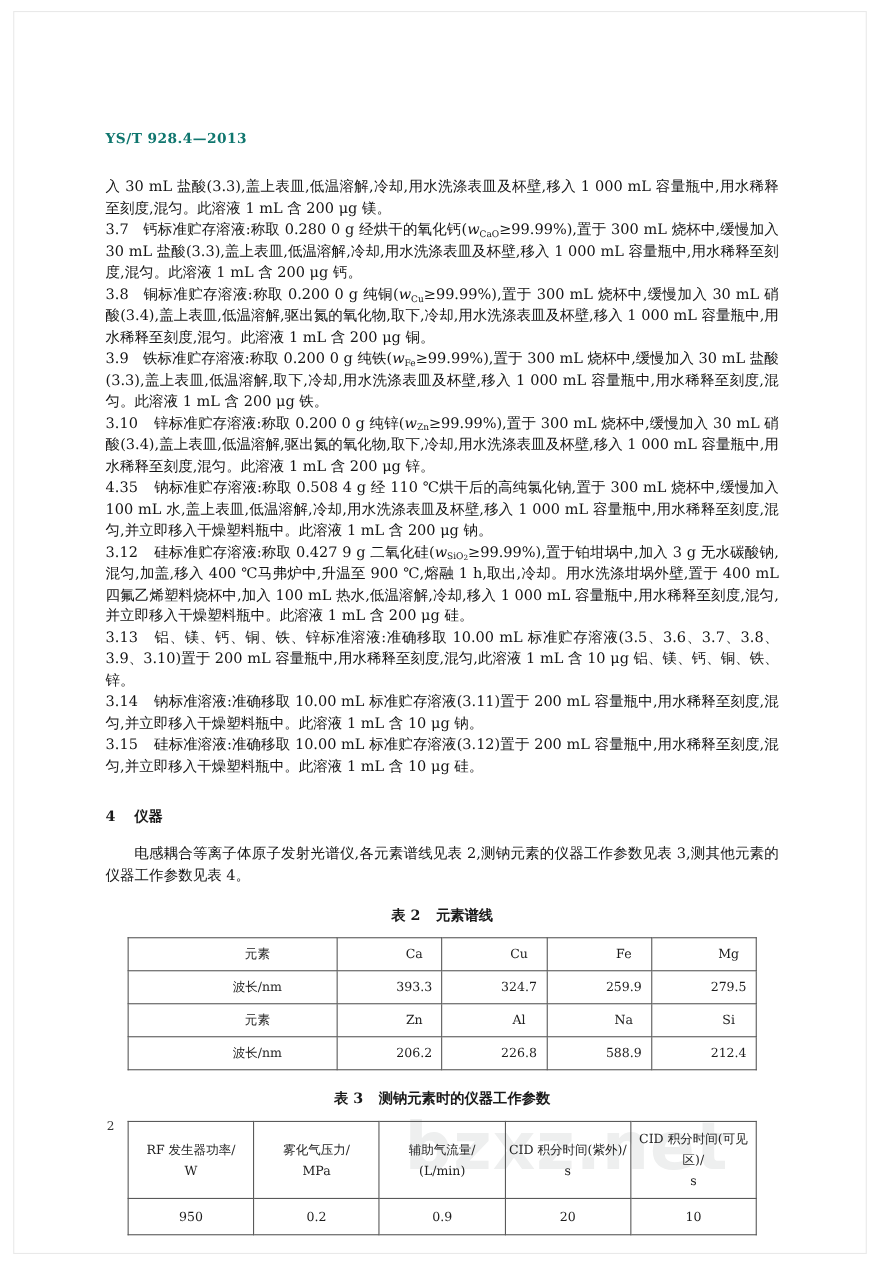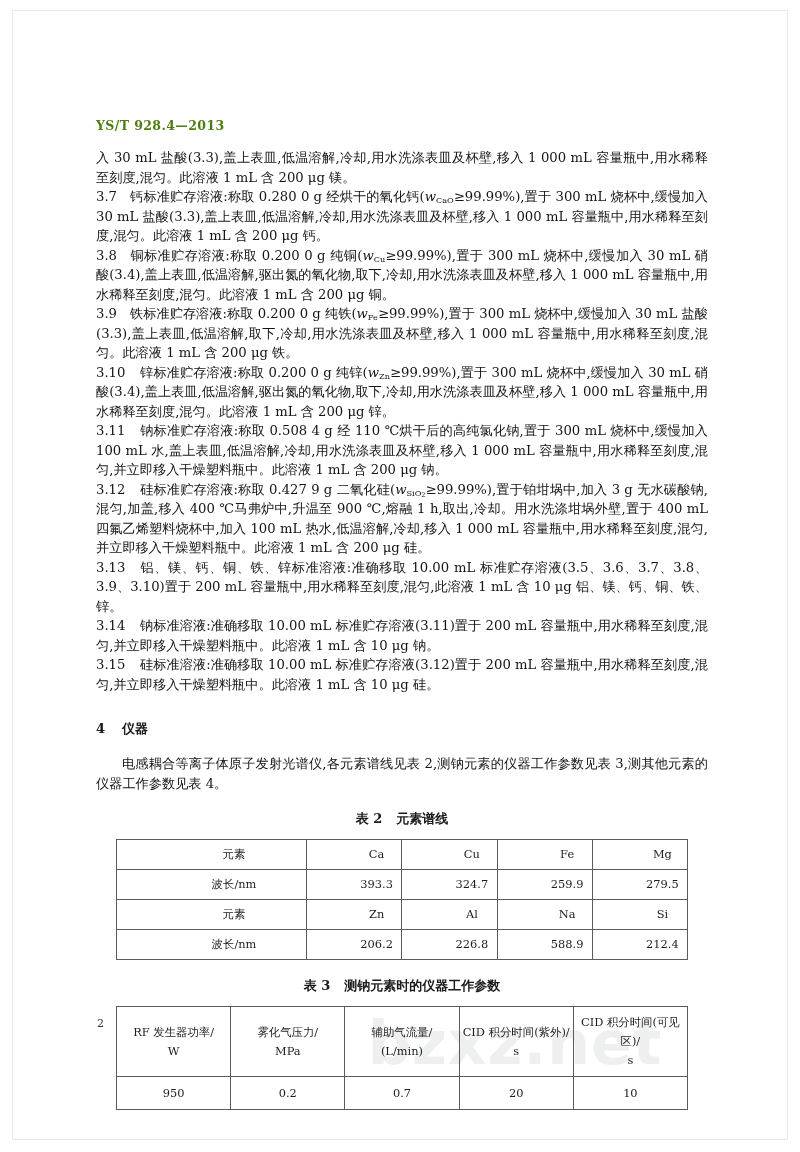--- a/index.html
+++ b/index.html
@@ -44,22 +44,22 @@
     position: absolute;
     left: 96px;
     top: 118px;
     width: 612px;
   }
   .doc-header {
     font-family: "DejaVu Serif", "Liberation Serif", serif;
     font-weight: 700;
     font-size: 12.5px;
     letter-spacing: 0.4px;
-    color: #4d7c0f;
-    margin-bottom: 15px;
+    color: #0f766e;
+    margin-bottom: 28px;
   }
   .body-block {
     font-size: 13.2px;
     line-height: 19.5px;
     text-align: justify;
     color: #141414;
   }
   .para {
     margin: 0;
     text-indent: 0;
@@ -164,21 +164,21 @@
       <p class="para">入 30 mL 盐酸(3.3),盖上表皿,低温溶解,冷却,用水洗涤表皿及杯壁,移入 1 000 mL 容量瓶中,用水稀释至刻度,混匀。此溶液 1 mL 含 200 μg 镁。</p>
 
       <p class="para"><span class="clause-no num">3.7</span><span>钙标准贮存溶液</span><span>:称取 0.280 0 g 经烘干的氧化钙(</span><span class="italic-w">w</span><sub>CaO</sub><span>≥99.99%),置于 300 mL 烧杯中,缓慢加入 30 mL 盐酸(3.3),盖上表皿,低温溶解,冷却,用水洗涤表皿及杯壁,移入 1 000 mL 容量瓶中,用水稀释至刻度,混匀。此溶液 1 mL 含 200 μg 钙。</span></p>
 
       <p class="para"><span class="clause-no num">3.8</span><span>铜标准贮存溶液</span><span>:称取 0.200 0 g 纯铜(</span><span class="italic-w">w</span><sub>Cu</sub><span>≥99.99%),置于 300 mL 烧杯中,缓慢加入 30 mL 硝酸(3.4),盖上表皿,低温溶解,驱出氮的氧化物,取下,冷却,用水洗涤表皿及杯壁,移入 1 000 mL 容量瓶中,用水稀释至刻度,混匀。此溶液 1 mL 含 200 μg 铜。</span></p>
 
       <p class="para"><span class="clause-no num">3.9</span><span>铁标准贮存溶液</span><span>:称取 0.200 0 g 纯铁(</span><span class="italic-w">w</span><sub>Fe</sub><span>≥99.99%),置于 300 mL 烧杯中,缓慢加入 30 mL 盐酸(3.3),盖上表皿,低温溶解,取下,冷却,用水洗涤表皿及杯壁,移入 1 000 mL 容量瓶中,用水稀释至刻度,混匀。此溶液 1 mL 含 200 μg 铁。</span></p>
 
       <p class="para"><span class="clause-no wide num">3.10</span><span>锌标准贮存溶液</span><span>:称取 0.200 0 g 纯锌(</span><span class="italic-w">w</span><sub>Zn</sub><span>≥99.99%),置于 300 mL 烧杯中,缓慢加入 30 mL 硝酸(3.4),盖上表皿,低温溶解,驱出氮的氧化物,取下,冷却,用水洗涤表皿及杯壁,移入 1 000 mL 容量瓶中,用水稀释至刻度,混匀。此溶液 1 mL 含 200 μg 锌。</span></p>
 
-      <p class="para"><span class="clause-no wide num">3.11</span><span>钠标准贮存溶液</span><span>:称取 0.508 4 g 经 110 ℃烘干后的高纯氯化钠,置于 300 mL 烧杯中,缓慢加入 100 mL 水,盖上表皿,低温溶解,冷却,用水洗涤表皿及杯壁,移入 1 000 mL 容量瓶中,用水稀释至刻度,混匀,并立即移入干燥塑料瓶中。此溶液 1 mL 含 200 μg 钠。</span></p>
+      <p class="para"><span class="clause-no wide num">4.35</span><span>钠标准贮存溶液</span><span>:称取 0.508 4 g 经 110 ℃烘干后的高纯氯化钠,置于 300 mL 烧杯中,缓慢加入 100 mL 水,盖上表皿,低温溶解,冷却,用水洗涤表皿及杯壁,移入 1 000 mL 容量瓶中,用水稀释至刻度,混匀,并立即移入干燥塑料瓶中。此溶液 1 mL 含 200 μg 钠。</span></p>
 
       <p class="para"><span class="clause-no wide num">3.12</span><span>硅标准贮存溶液</span><span>:称取 0.427 9 g 二氧化硅(</span><span class="italic-w">w</span><sub>SiO<span style="font-size:0.8em;vertical-align:-0.2em">2</span></sub><span>≥99.99%),置于铂坩埚中,加入 3 g 无水碳酸钠,混匀,加盖,移入 400 ℃马弗炉中,升温至 900 ℃,熔融 1 h,取出,冷却。用水洗涤坩埚外壁,置于 400 mL 四氟乙烯塑料烧杯中,加入 100 mL 热水,低温溶解,冷却,移入 1 000 mL 容量瓶中,用水稀释至刻度,混匀,并立即移入干燥塑料瓶中。此溶液 1 mL 含 200 μg 硅。</span></p>
 
       <p class="para"><span class="clause-no wide num">3.13</span><span>铝、镁、钙、铜、铁、锌标准溶液</span><span>:准确移取 10.00 mL 标准贮存溶液(3.5、3.6、3.7、3.8、3.9、3.10)置于 200 mL 容量瓶中,用水稀释至刻度,混匀,此溶液 1 mL 含 10 μg 铝、镁、钙、铜、铁、锌。</span></p>
 
       <p class="para"><span class="clause-no wide num">3.14</span><span>钠标准溶液</span><span>:准确移取 10.00 mL 标准贮存溶液(3.11)置于 200 mL 容量瓶中,用水稀释至刻度,混匀,并立即移入干燥塑料瓶中。此溶液 1 mL 含 10 μg 钠。</span></p>
 
       <p class="para"><span class="clause-no wide num">3.15</span><span>硅标准溶液</span><span>:准确移取 10.00 mL 标准贮存溶液(3.12)置于 200 mL 容量瓶中,用水稀释至刻度,混匀,并立即移入干燥塑料瓶中。此溶液 1 mL 含 10 μg 硅。</span></p>
 
     </div>
@@ -234,21 +234,21 @@
           <tr>
             <td class="hd"><span>RF 发生器功率/</span><br><span>W</span></td>
             <td class="hd"><span>雾化气压力/</span><br><span>MPa</span></td>
             <td class="hd"><span>辅助气流量/</span><br><span>(L/min)</span></td>
             <td class="hd"><span>CID 积分时间(紫外)/</span><br><span>s</span></td>
             <td class="hd"><span>CID 积分时间(可见区)/</span><br><span>s</span></td>
           </tr>
           <tr>
             <td>950</td>
             <td>0.2</td>
-            <td>0.7</td>
+            <td>0.9</td>
             <td>20</td>
             <td>10</td>
           </tr>
         </tbody>
       </table>
     </div>
 
   </div>
 
   <div class="page-number">2</div>

